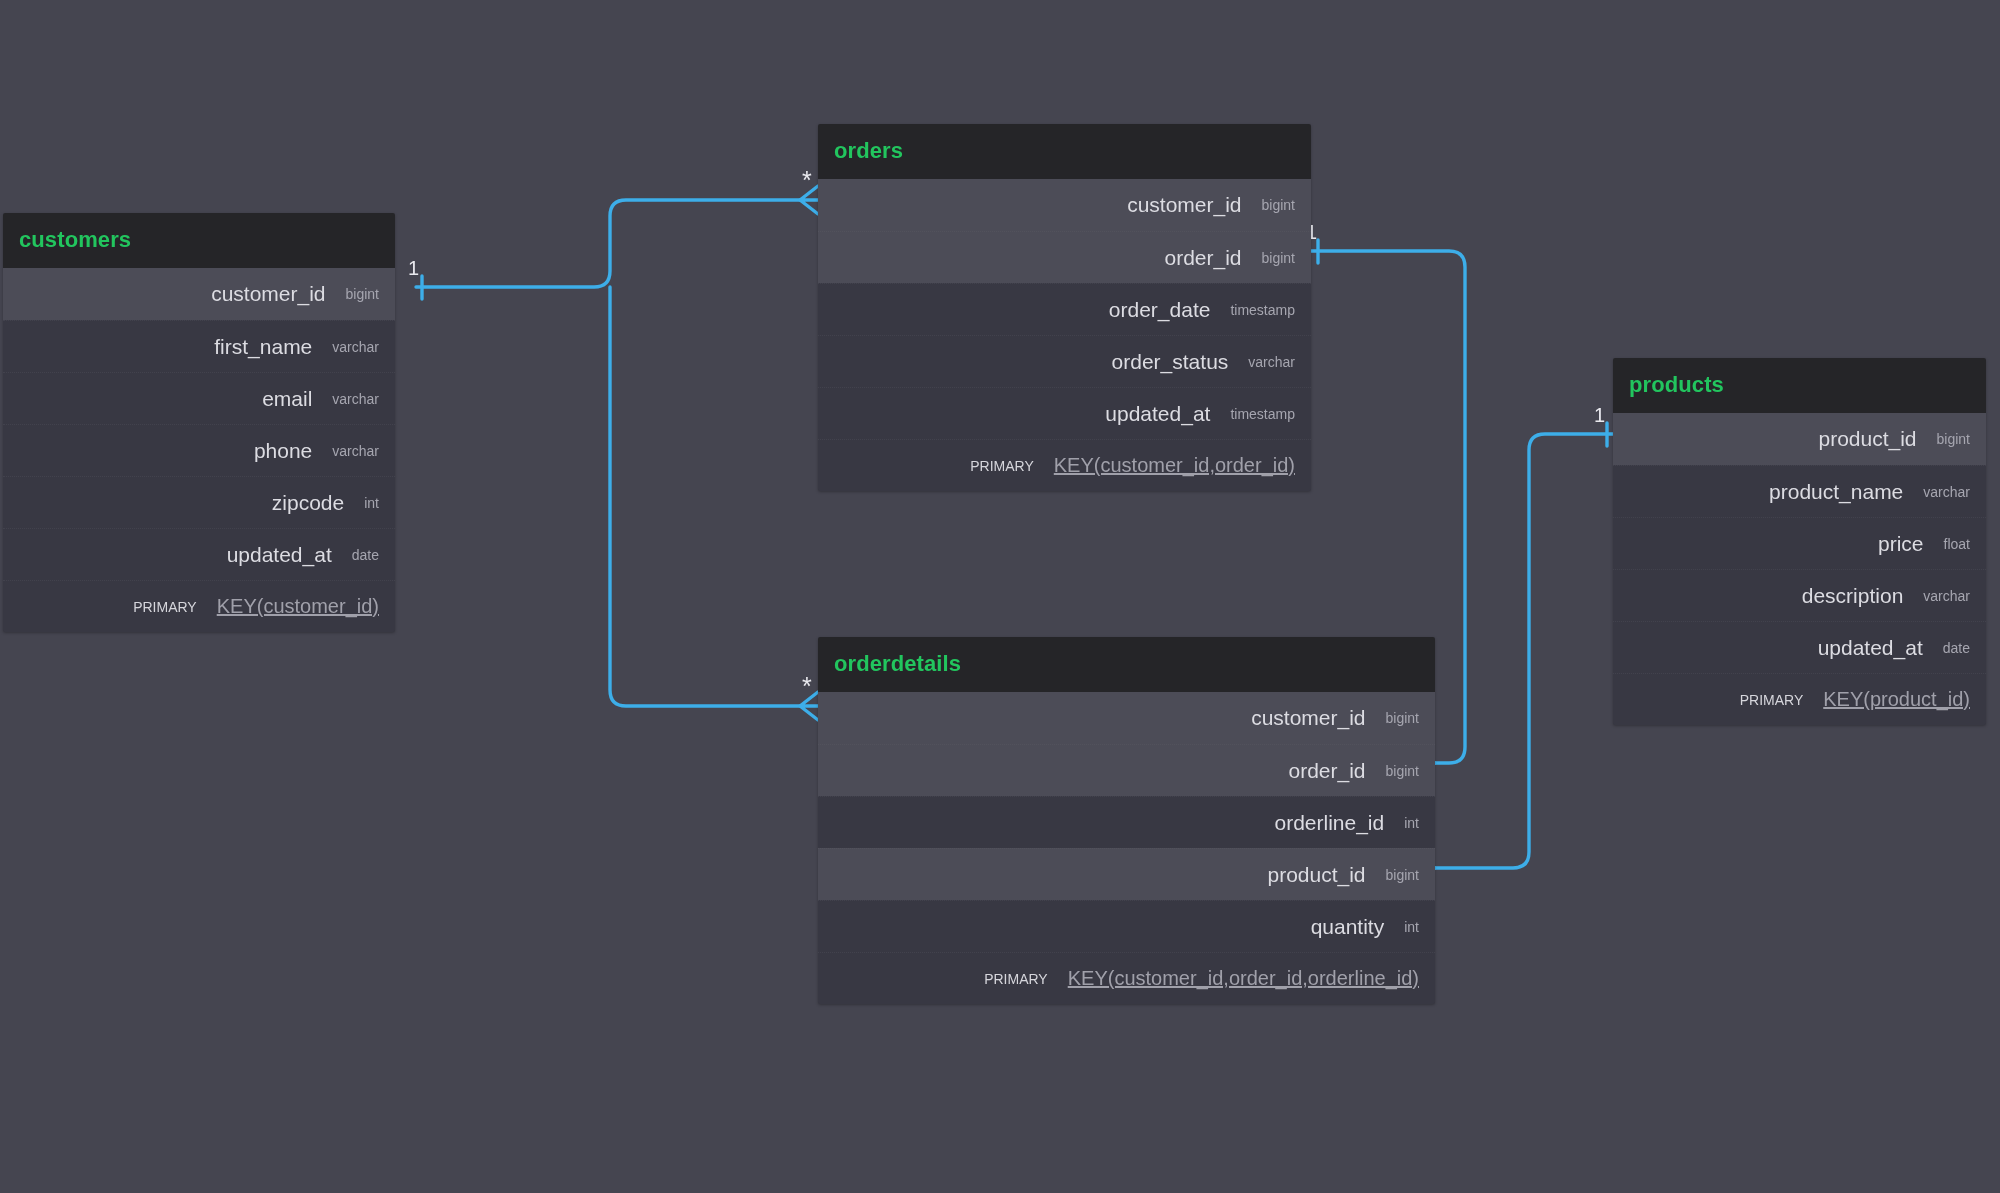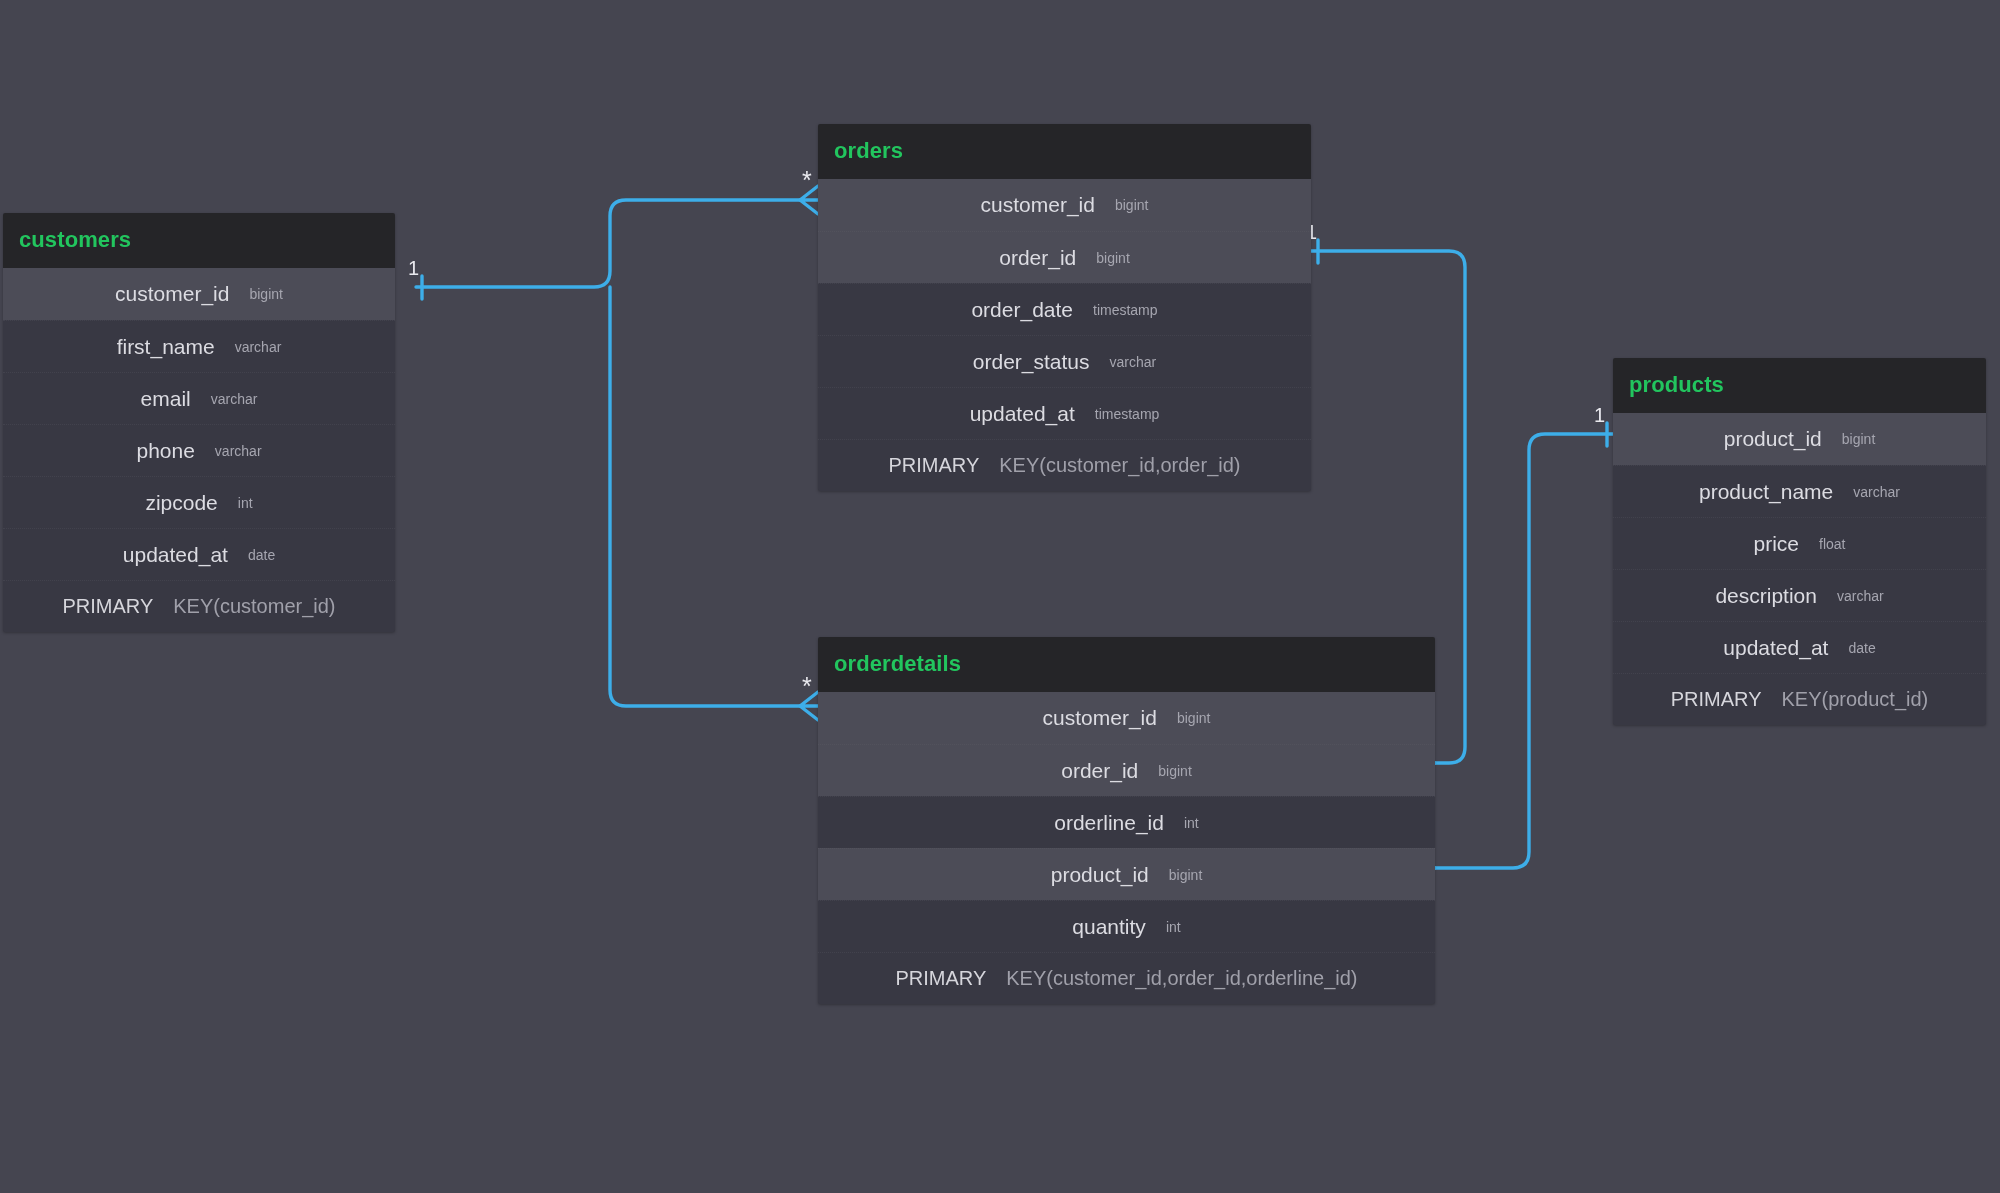--- a/index.html
+++ b/index.html
@@ -31,21 +31,21 @@
     font-weight: bold;
     padding: 14px 16px 15px 16px;
     letter-spacing: 0.1px;
   }
   .rows {
     background: #383843;
   }
   .row {
     display: flex;
     align-items: center;
-    justify-content: center;
+    justify-content: flex-end;
     padding: 0 16px;
     height: 52px;
     background: #383843;
     border-top: 1px dotted rgba(255,255,255,0.055);
     box-sizing: border-box;
   }
   .row.hl {
     background: #4c4c57;
     border-top: 1px dotted rgba(255,255,255,0.035);
   }
@@ -57,25 +57,26 @@
   }
   .col-type {
     color: #a6a6b0;
     font-size: 14px;
     white-space: nowrap;
     text-align: right;
     padding-left: 20px;
   }
   .row.pk .col-name {
     color: #d6d6dc;
-    font-size: 20px;
+    font-size: 14px;
   }
   .row.pk .col-type {
     color: #a0a0aa;
     font-size: 20px;
+    text-decoration: underline;
   }
 
   
   #links {
     position: absolute;
     left: 0;
     top: 0;
     width: 2000px;
     height: 1193px;
     pointer-events: none;

